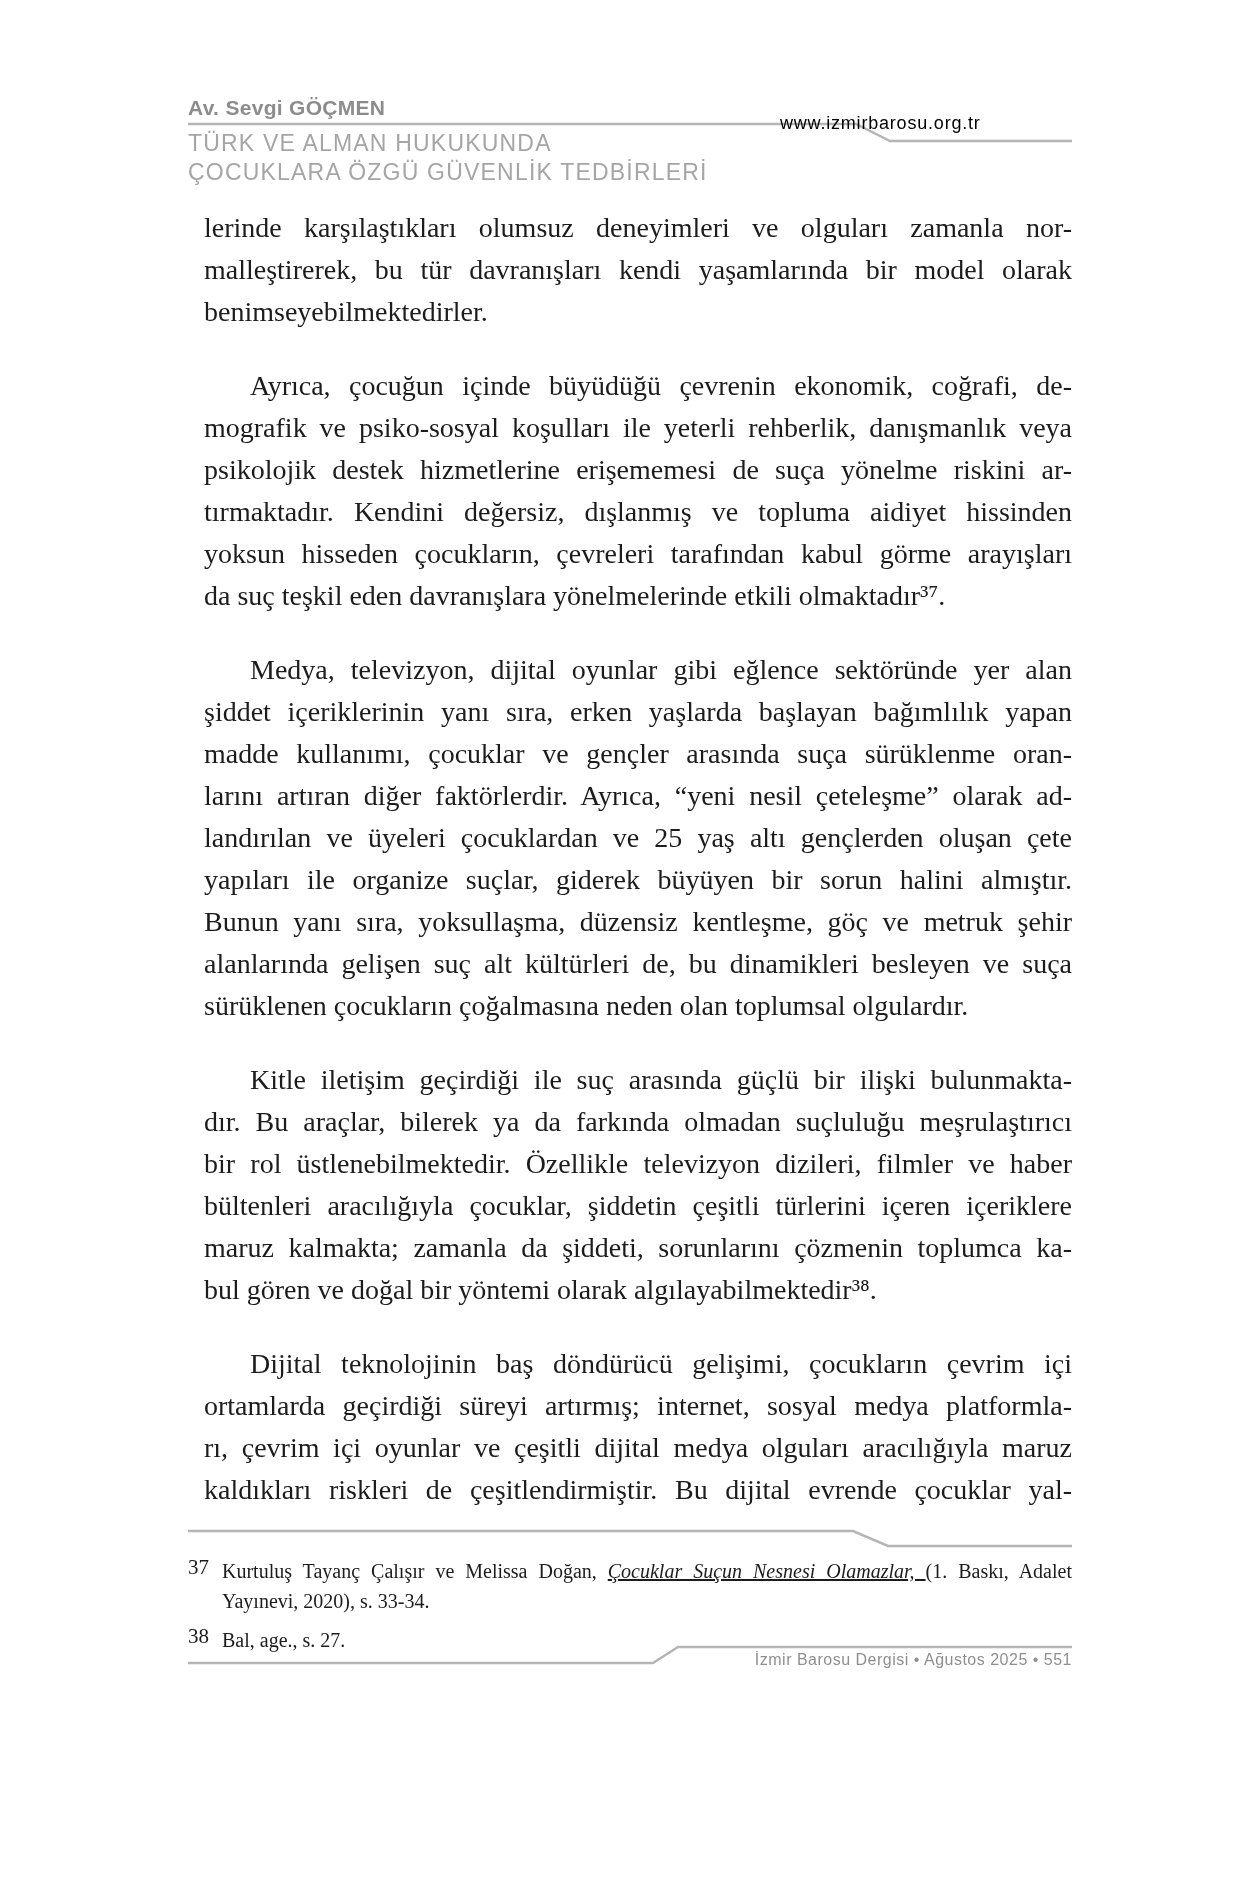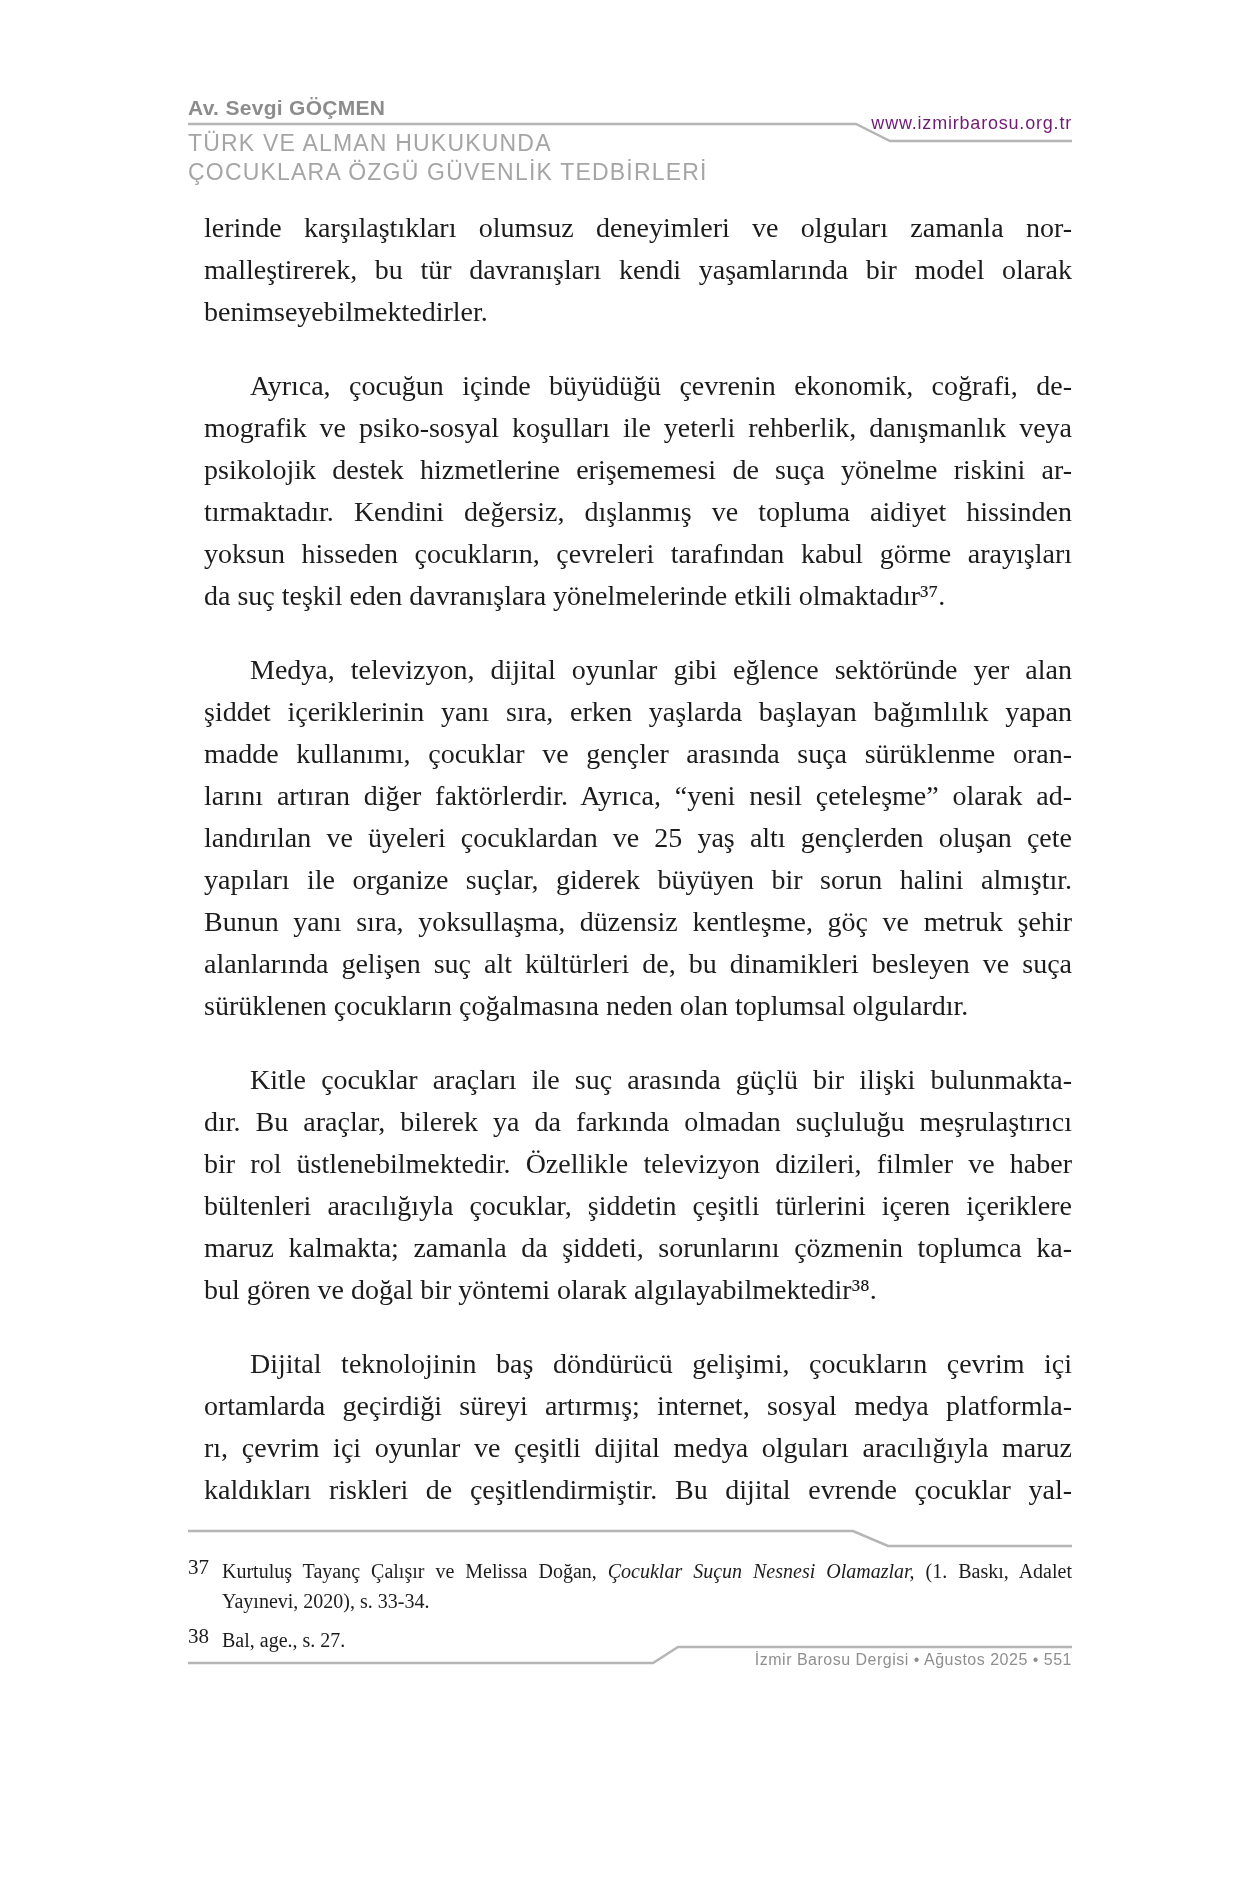--- a/index.html
+++ b/index.html
@@ -20,24 +20,23 @@
     color: #8c8c8c; white-space: nowrap;
   }
   .hdr-title {
     position: absolute; left: 188px; top: 129px;
     font-family: "Liberation Sans", "DejaVu Sans", sans-serif;
     font-size: 23px; line-height: 29px; letter-spacing: 1.2px;
     color: #a5a5a5; white-space: nowrap;
   }
   .hdr-url {
     position: absolute; left: 780px; top: 113px; width: 292px;
-    text-align: right;
     font-family: "Liberation Sans", "DejaVu Sans", sans-serif;
     font-size: 18px; letter-spacing: 0.8px;
-    color: #701a75; white-space: nowrap;
+    color: #000000; white-space: nowrap;
   }
   svg.rule { position: absolute; left: 0; top: 0; width: 1260px; height: 1890px; pointer-events: none; }
   svg.rule polyline { fill: none; stroke: #b5b5b5; stroke-width: 2.5; }
 
   
   .body-text {
     position: absolute; left: 188px; top: 207px; width: 884px;
     font-size: 28px; color: #1c1c1c;
   }
   .para { margin: 0 0 32px 16px; }
@@ -52,21 +51,21 @@
   
   .footnotes {
     position: absolute; left: 188px; top: 1556px; width: 884px;
     font-size: 20px; line-height: 30px; color: #1c1c1c;
   }
   .footnote { position: relative; padding-left: 34px; margin-bottom: 9px; text-align: justify; }
   .fn-num {
     position: absolute; left: 0; top: -4px;
     font-size: 21px;
   }
-  .fn-text .italic { font-style: italic; }
+  .fn-text .italic { font-style: italic; text-decoration: underline; }
 
   
   .footer-text {
     position: absolute; left: 560px; top: 1651px; width: 512px;
     text-align: right;
     font-family: "Liberation Sans", "DejaVu Sans", sans-serif;
     font-size: 16px; letter-spacing: 0.5px;
     color: #8f8f8f; white-space: nowrap;
   }
 </style>
@@ -107,21 +106,21 @@
         <div class="line">şiddet içeriklerinin yanı sıra, erken yaşlarda başlayan bağımlılık yapan</div>
         <div class="line">madde kullanımı, çocuklar ve gençler arasında suça sürüklenme oran-</div>
         <div class="line">larını artıran diğer faktörlerdir. Ayrıca, “yeni nesil çeteleşme” olarak ad-</div>
         <div class="line">landırılan ve üyeleri çocuklardan ve 25 yaş altı gençlerden oluşan çete</div>
         <div class="line">yapıları ile organize suçlar, giderek büyüyen bir sorun halini almıştır.</div>
         <div class="line">Bunun yanı sıra, yoksullaşma, düzensiz kentleşme, göç ve metruk şehir</div>
         <div class="line">alanlarında gelişen suç alt kültürleri de, bu dinamikleri besleyen ve suça</div>
         <div class="line last">sürüklenen çocukların çoğalmasına neden olan toplumsal olgulardır.</div>
       </div>
       <div class="para">
-        <div class="line first-indent">Kitle çocuklar araçları ile suç arasında güçlü bir ilişki bulunmakta-</div>
+        <div class="line first-indent">Kitle iletişim geçirdiği ile suç arasında güçlü bir ilişki bulunmakta-</div>
         <div class="line">dır. Bu araçlar, bilerek ya da farkında olmadan suçluluğu meşrulaştırıcı</div>
         <div class="line">bir rol üstlenebilmektedir. Özellikle televizyon dizileri, filmler ve haber</div>
         <div class="line">bültenleri aracılığıyla çocuklar, şiddetin çeşitli türlerini içeren içeriklere</div>
         <div class="line">maruz kalmakta; zamanla da şiddeti, sorunlarını çözmenin toplumca ka-</div>
         <div class="line last">bul gören ve doğal bir yöntemi olarak algılayabilmektedir³⁸.</div>
       </div>
       <div class="para">
         <div class="line first-indent">Dijital teknolojinin baş döndürücü gelişimi, çocukların çevrim içi</div>
         <div class="line">ortamlarda geçirdiği süreyi artırmış; internet, sosyal medya platformla-</div>
         <div class="line">rı, çevrim içi oyunlar ve çeşitli dijital medya olguları aracılığıyla maruz</div>

